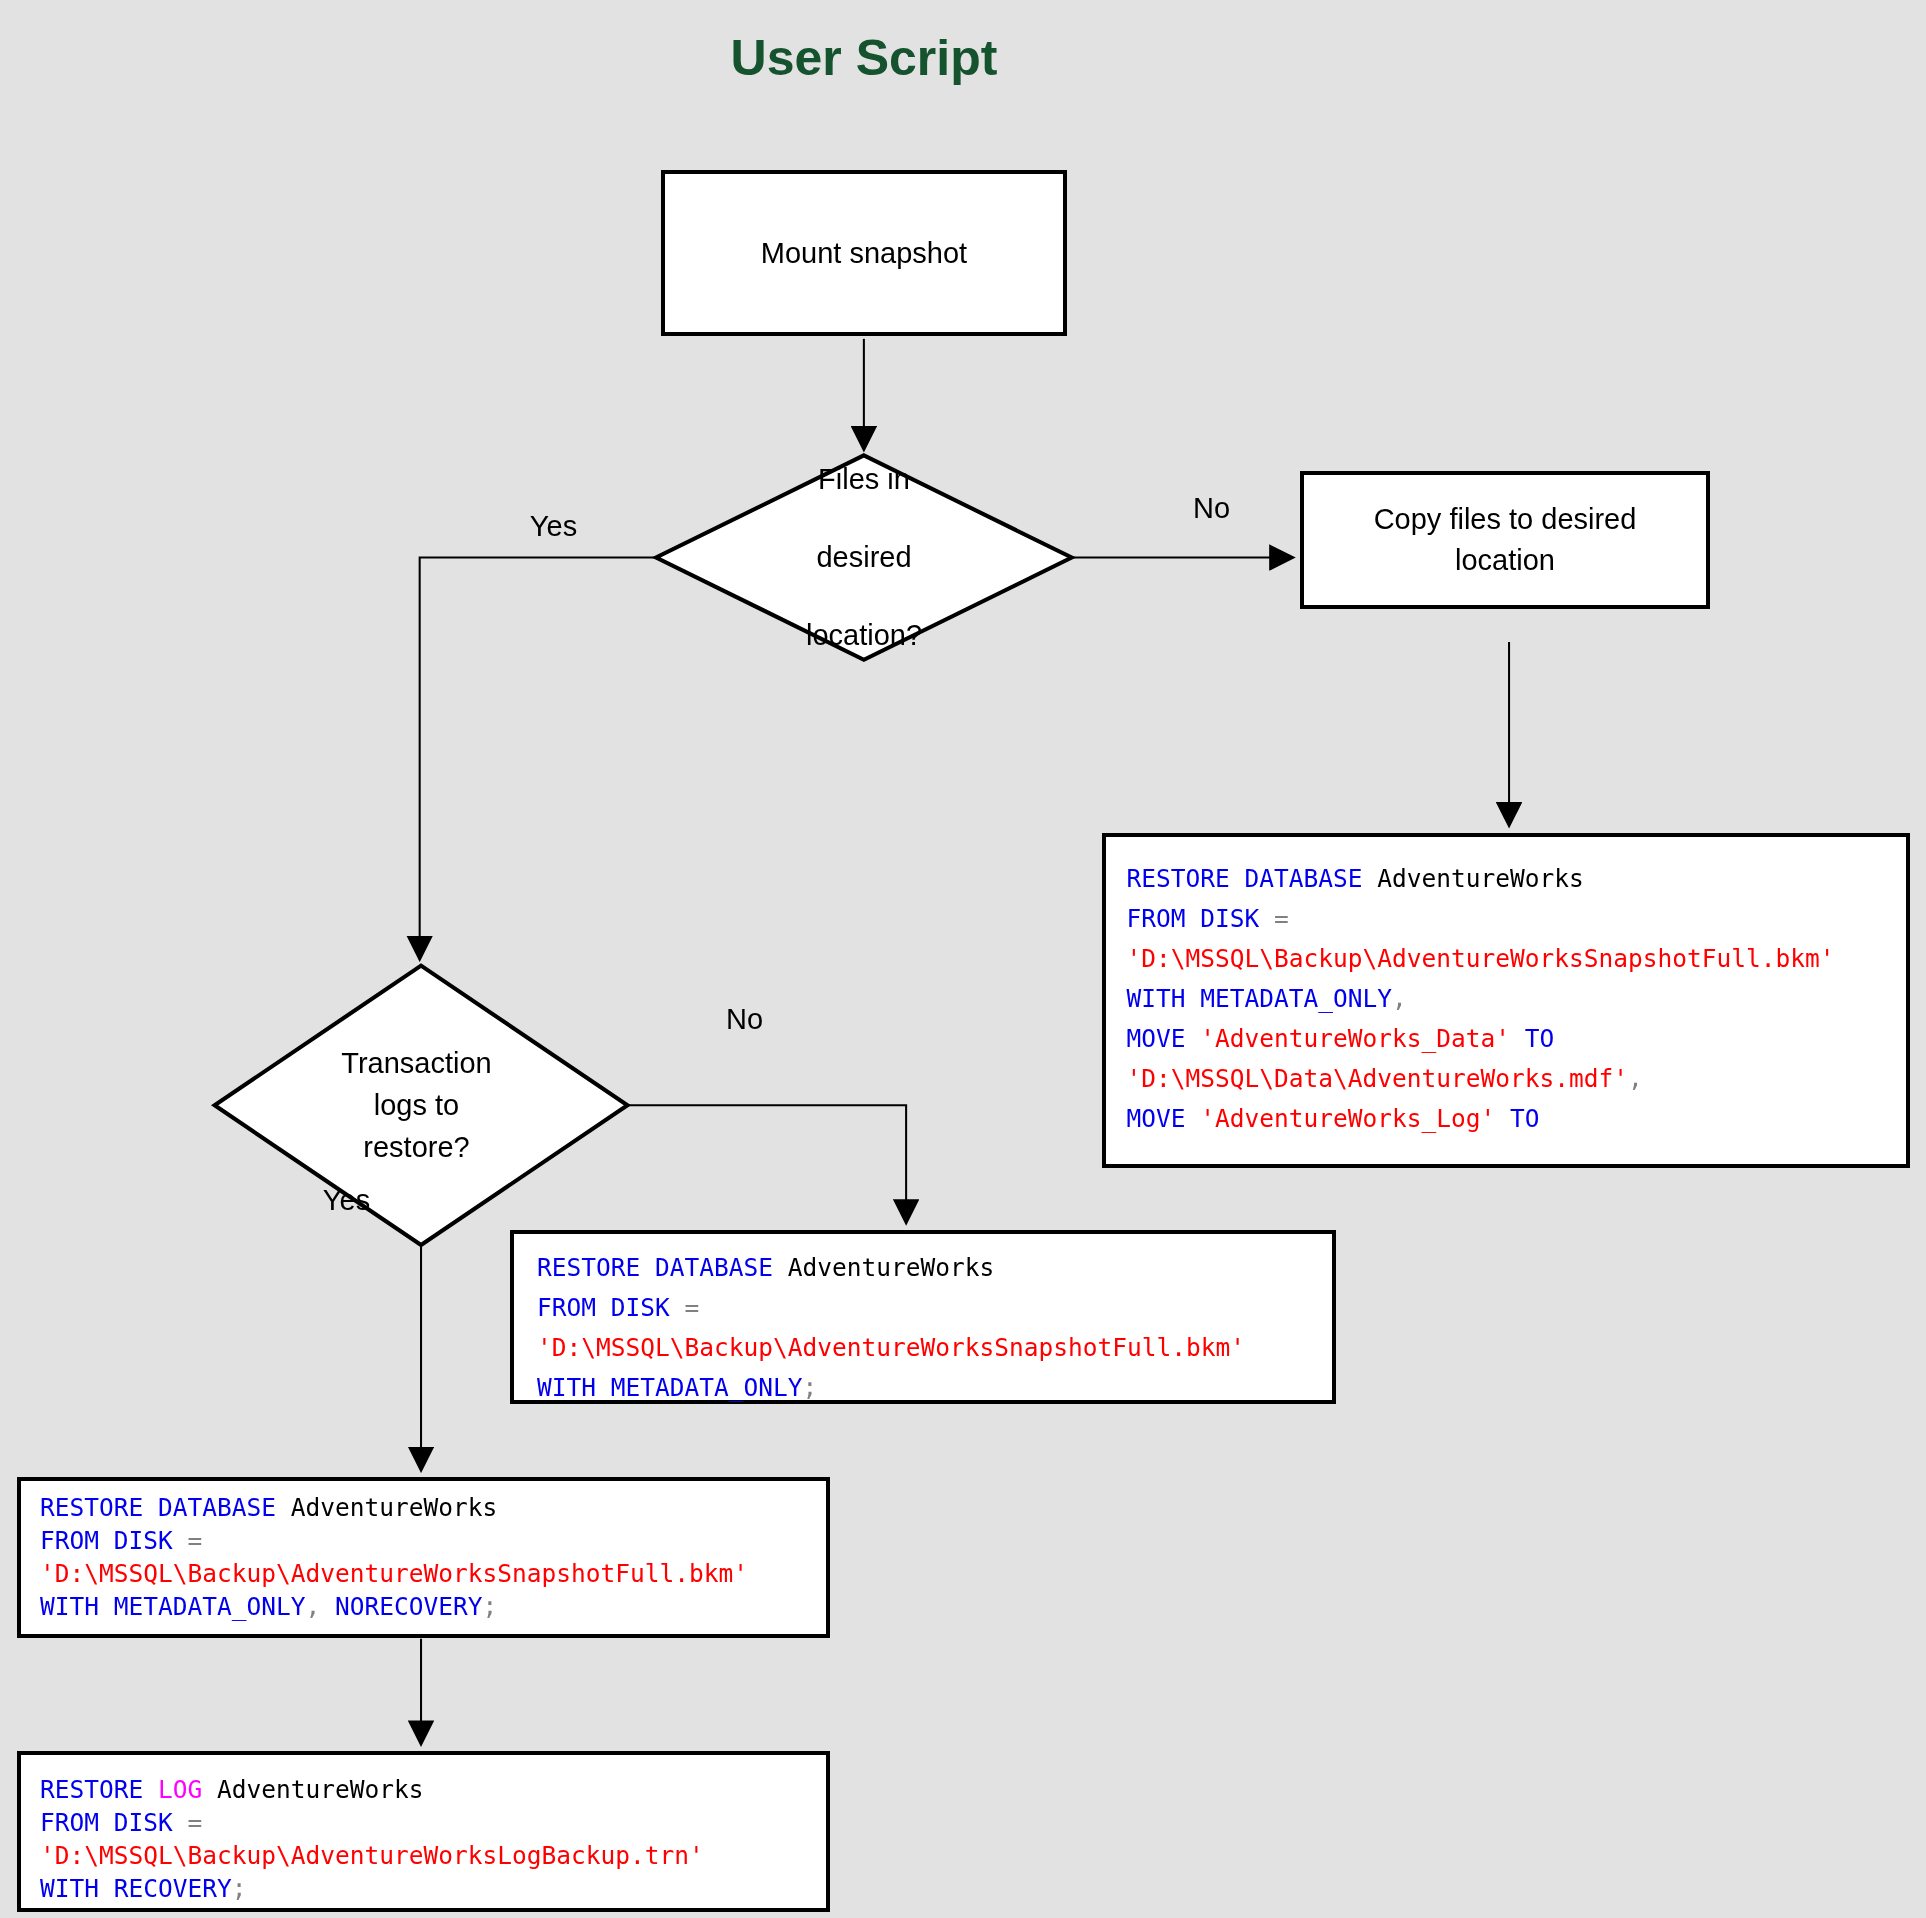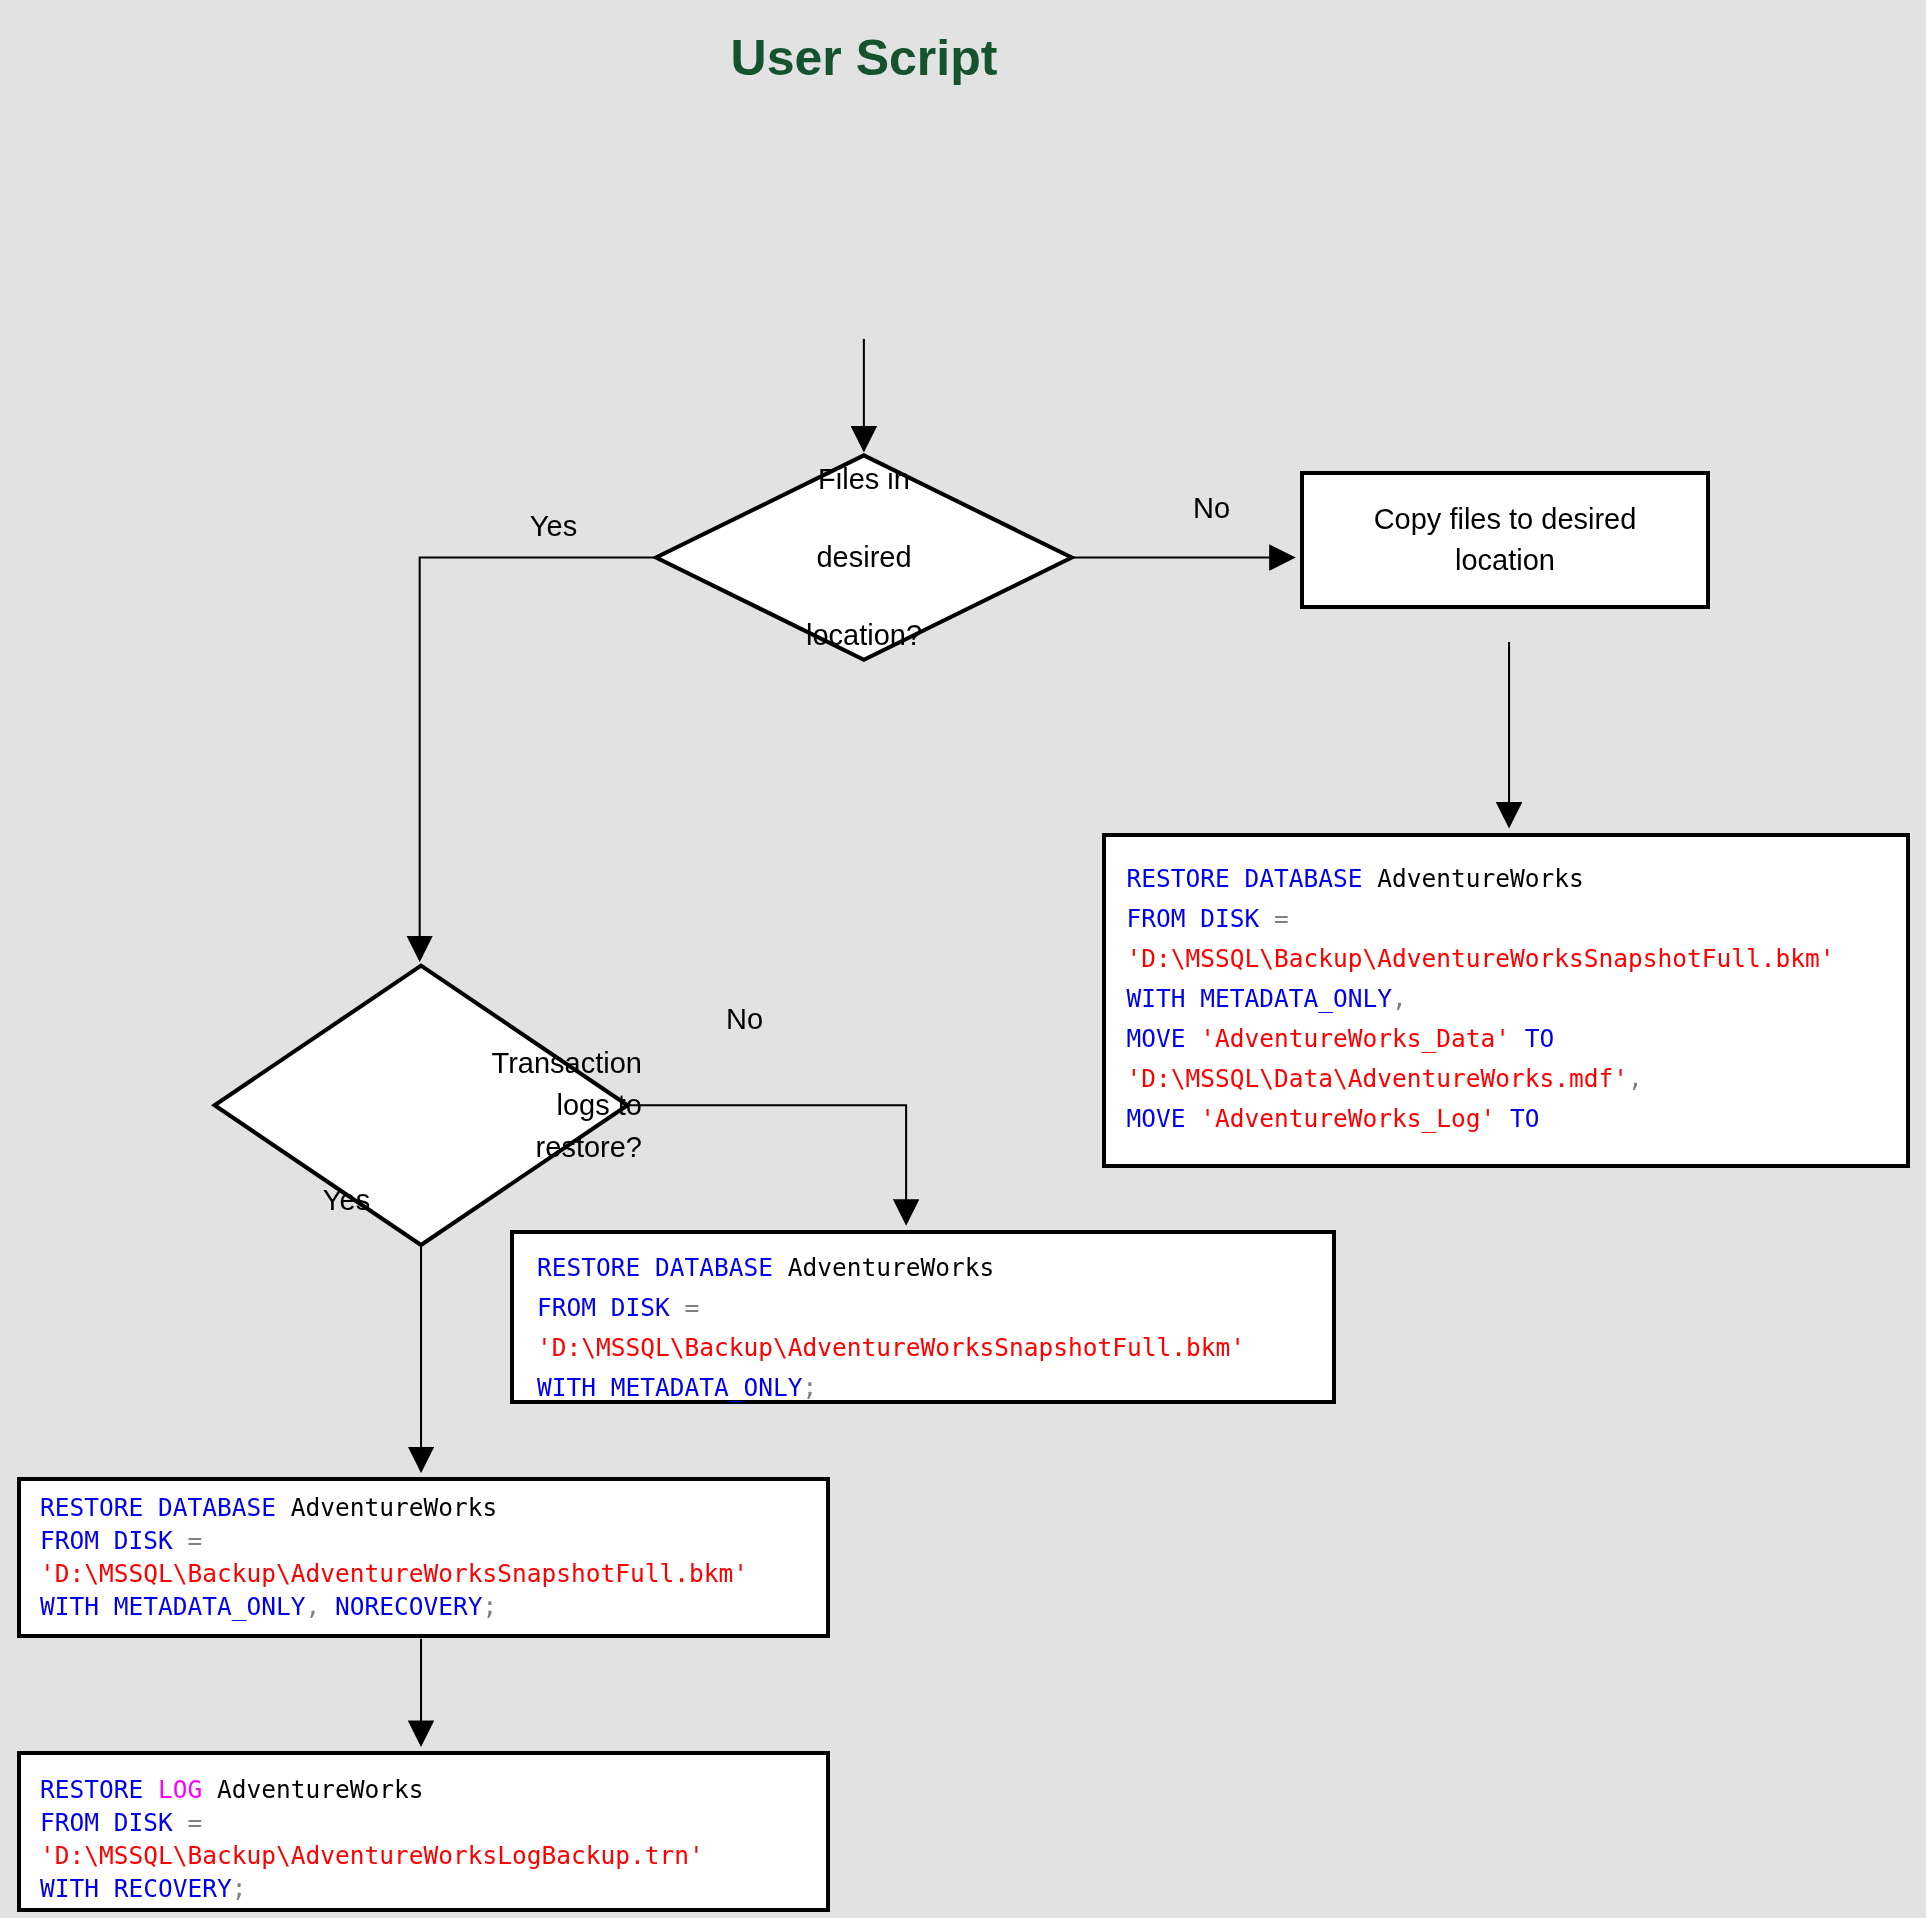--- a/index.html
+++ b/index.html
@@ -60,33 +60,36 @@
     <polyline points="921,1622 1330,1622 1330,1795" fill="none" stroke="#000" stroke-width="3" marker-end="url(#arrow)"></polyline>
     <polyline points="618,1827 618,2158" fill="none" stroke="#000" stroke-width="3" marker-end="url(#arrow)"></polyline>
     <polyline points="618,2405 618,2560" fill="none" stroke="#000" stroke-width="3" marker-end="url(#arrow)"></polyline>
 
     <polygon points="1268,668 1573,818 1268,968 963,818" fill="#fff" stroke="#000" stroke-width="6"></polygon>
     <polygon points="618,1417 921,1622 618,1827 315,1622" fill="#fff" stroke="#000" stroke-width="6"></polygon>
   </svg>
 
   <div id="title">User Script</div>
 
+  <div class="node" style="left:661px; top:170px; width:406px; height:166px;">
+    <div>Mount snapshot</div>
+  </div>
 
   <div class="dlabel" style="left:656px; top:455px; width:416px; height:204px;gap:36px;">
     <div>Files in</div>
     <div>desired</div>
     <div>location?</div>
   </div>
 
   <div class="node" style="left:1300px; top:471px; width:410px; height:138px;align-items:center;">
     <div>Copy files to desired</div>
     <div>location</div>
   </div>
 
-  <div class="dlabel" style="left:229px; top:965px; width:413px; height:279px;align-items:flex-end;">
+  <div class="dlabel" style="left:210px; top:965px; width:413px; height:279px;">
     <div>Transaction</div>
     <div>logs to</div>
     <div>restore?</div>
   </div>
 
   <div class="edge-label" style="left:499px; top:506px;">Yes</div>
   <div class="edge-label" style="left:1157px; top:488px;">No</div>
   <div class="edge-label" style="left:292px; top:1180px;">Yes</div>
   <div class="edge-label" style="left:690px; top:999px;">No</div>
 

